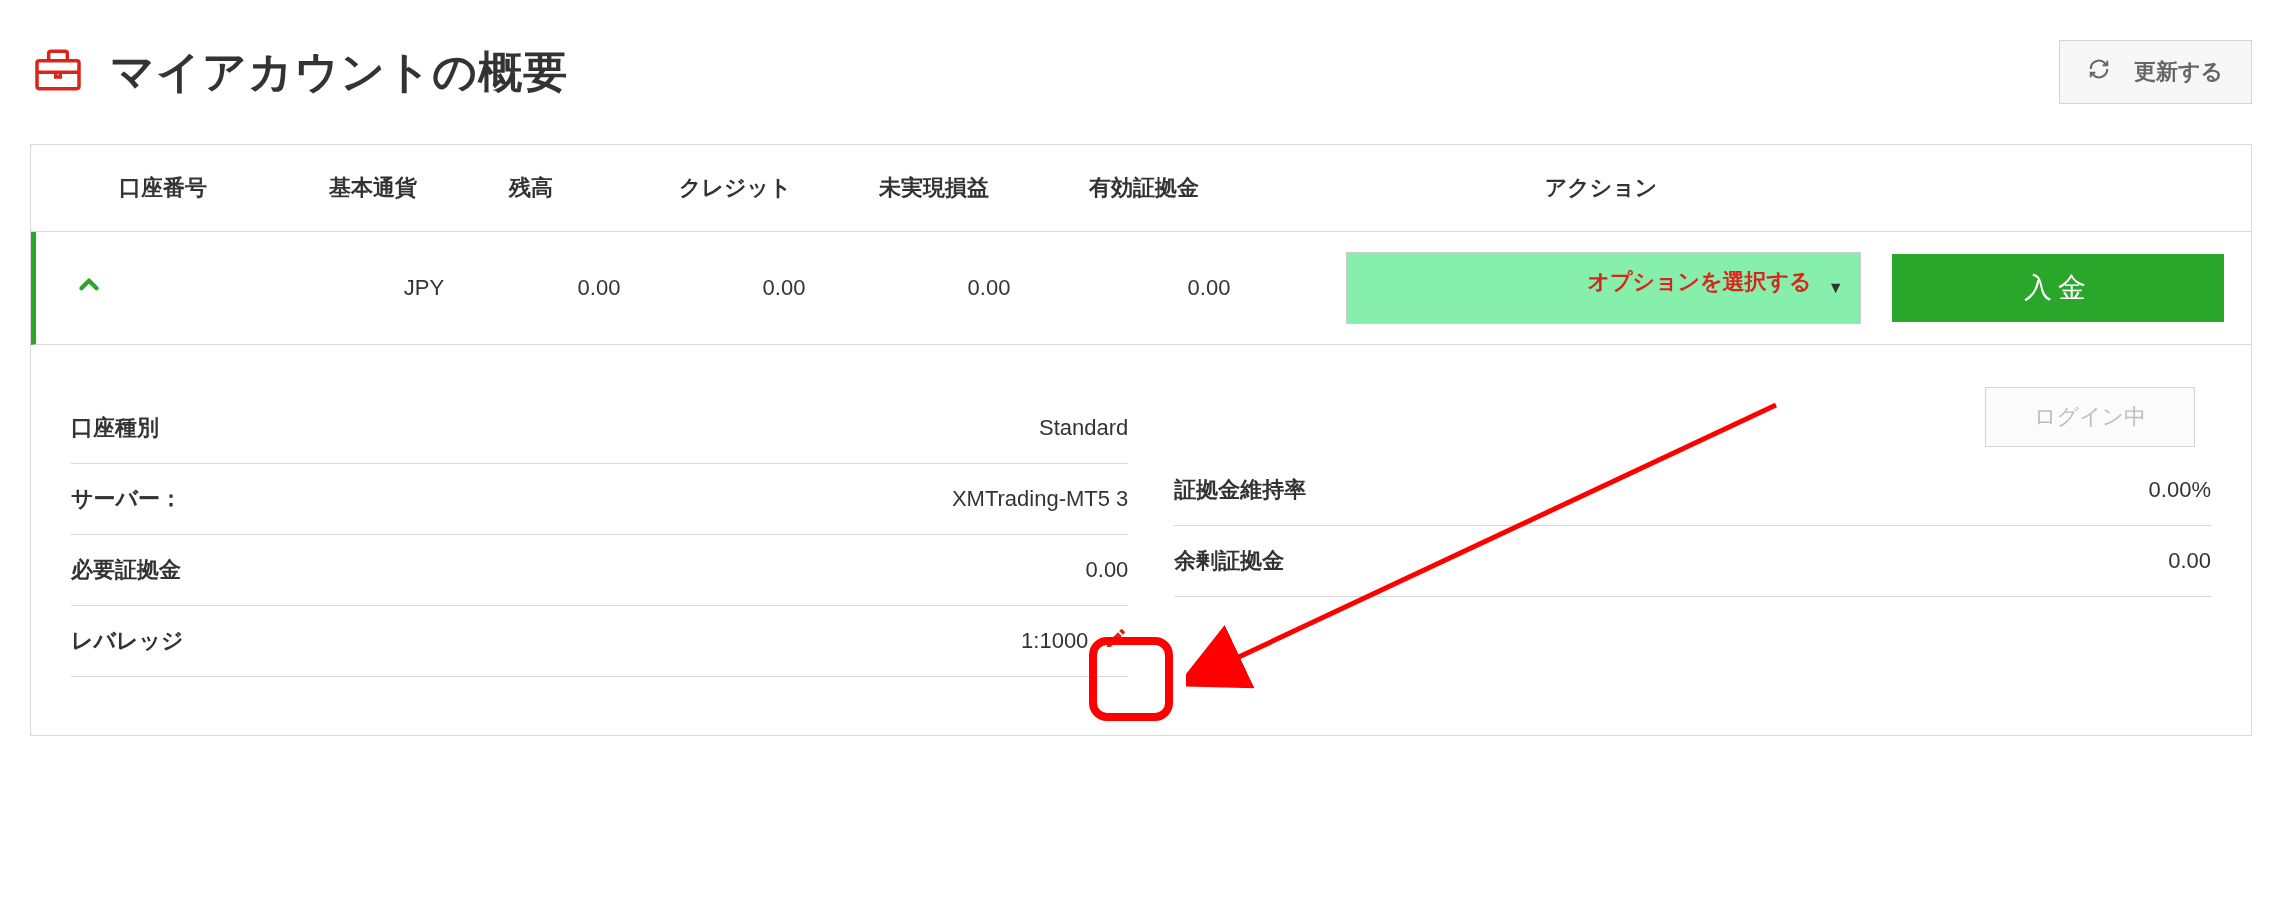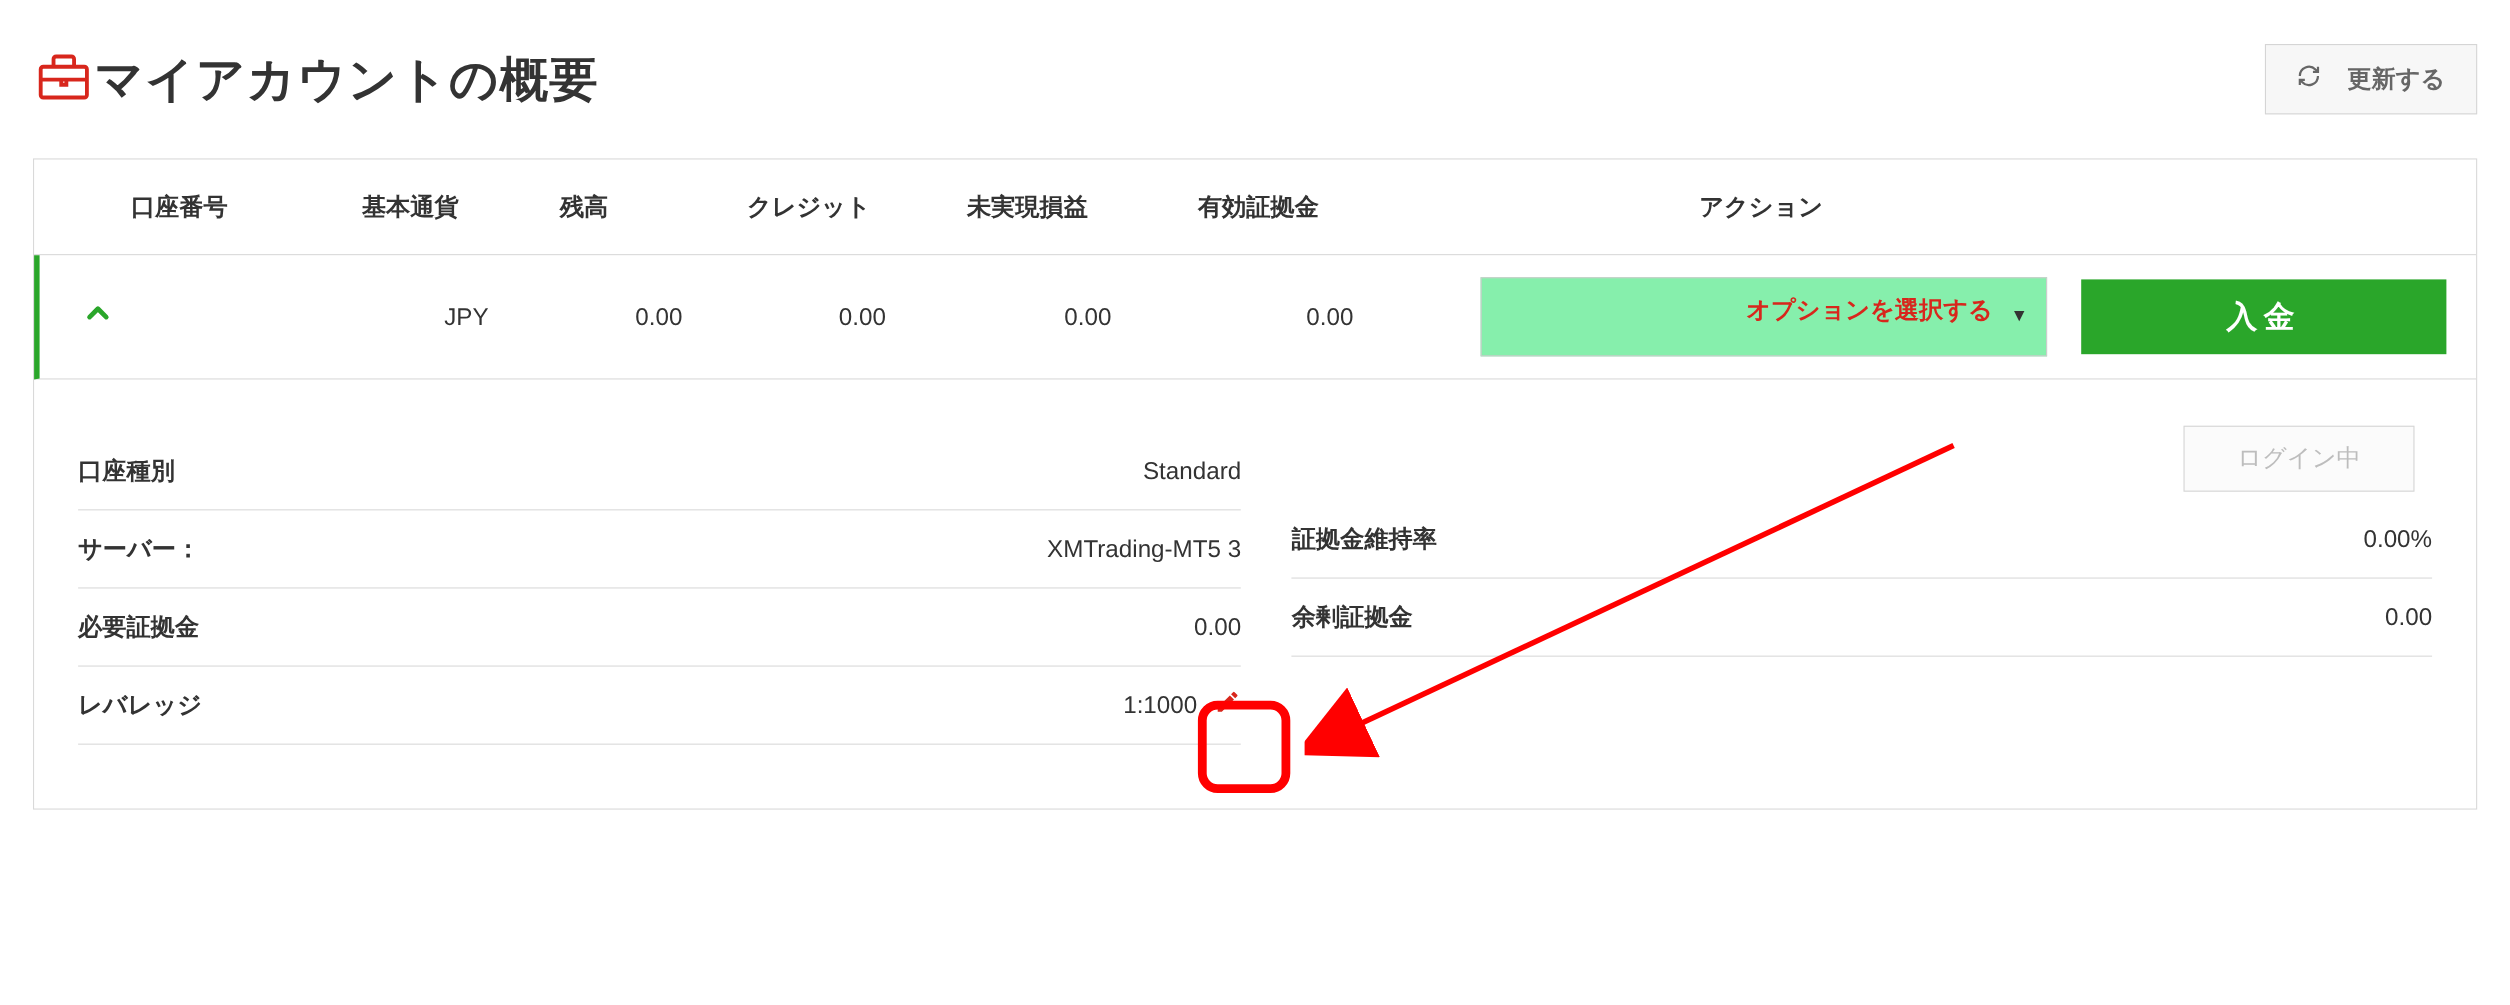--- a/index.html
+++ b/index.html
@@ -11,20 +11,21 @@
   }
   .header-row {
     display: flex;
     align-items: center;
     justify-content: space-between;
     margin-bottom: 40px;
   }
   .title-wrap {
     display: flex;
     align-items: center;
+    gap: 24px;
   }
   .page-title {
     font-size: 44px;
     font-weight: 700;
     color: #333;
     letter-spacing: 1px;
   }
   .refresh-btn {
     display: flex;
     align-items: center;
@@ -101,21 +102,21 @@
     transform: translateY(-50%);
     color: #333;
     font-size: 16px;
   }
   .deposit-btn {
     width: 95%;
     padding: 15px 0;
     background: #2aa62a;
     color: #fff;
     font-size: 28px;
-    font-weight: 700;
+    font-weight: 400;
     border: none;
     cursor: pointer;
     letter-spacing: 6px;
   }
 
   .details {
     padding: 48px 40px 58px 40px;
     position: relative;
   }
   .details-cols {

